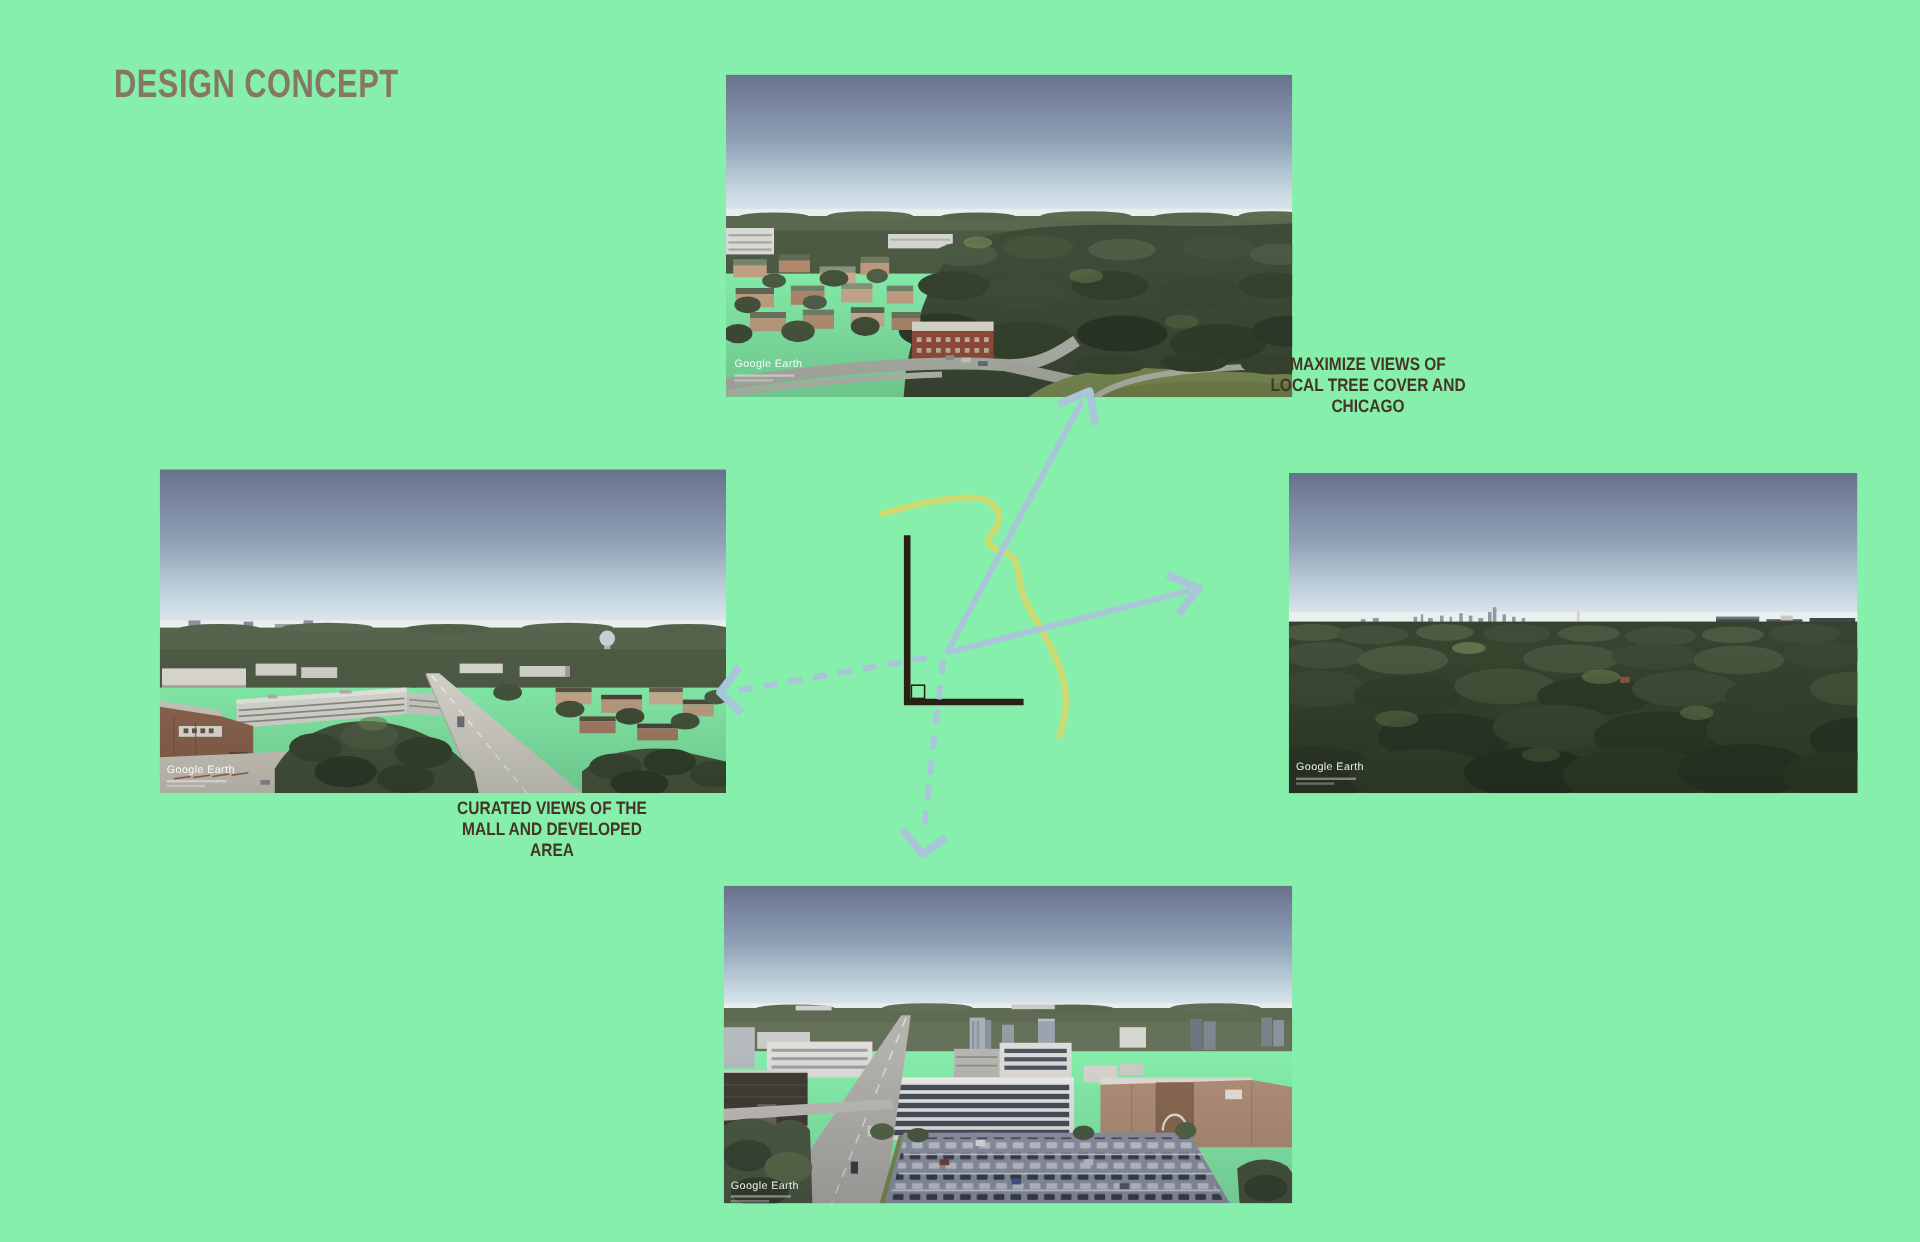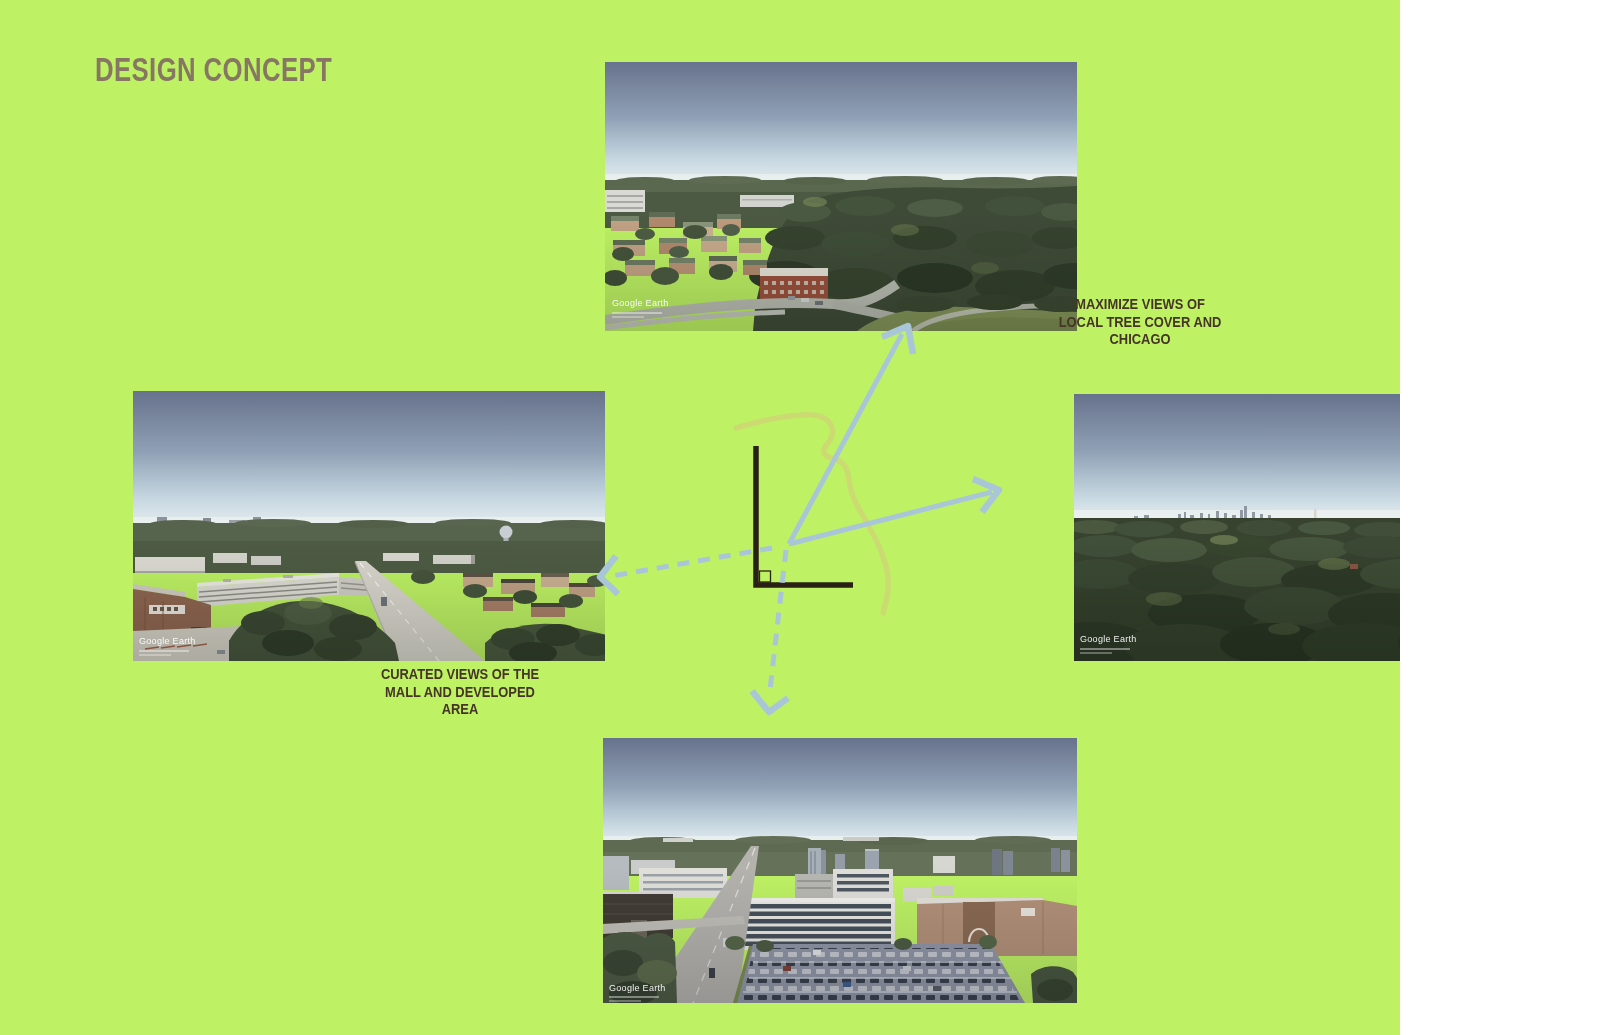--- a/index.html
+++ b/index.html
@@ -1,16 +1,16 @@
 <!DOCTYPE html>
 <html><head>
 <meta charset="utf-8">
 <style>
   html,body{margin:0;padding:0;background:#ffffff;}
-  .slide{position:relative;width:1400px;height:1035px;background:#bef264;overflow:hidden;
+  .slide{position:relative;width:1600px;height:1035px;background:#86efac;overflow:hidden;
          font-family:"Liberation Sans","DejaVu Sans",sans-serif;}
   .title{position:absolute;left:95px;top:51px;margin:0;font-size:33px;font-weight:700;
          letter-spacing:.5px;color:#877663;transform:scaleX(.78);transform-origin:left top;white-space:nowrap;}
   .photo{position:absolute;overflow:hidden;text-decoration:underline;}
   .photo svg{display:block;width:100%;height:100%;}
   .photo-top{left:565px;top:46px;width:472px;height:269px;}
   .photo-left{left:93px;top:375px;width:472px;height:270px;}
   .photo-right{left:1034px;top:378px;width:474px;height:267px;}
   .photo-bottom{left:563px;top:722px;width:474px;height:265px;}
   .diagram{position:absolute;left:0;top:0;width:1600px;height:1035px;pointer-events:none;}

